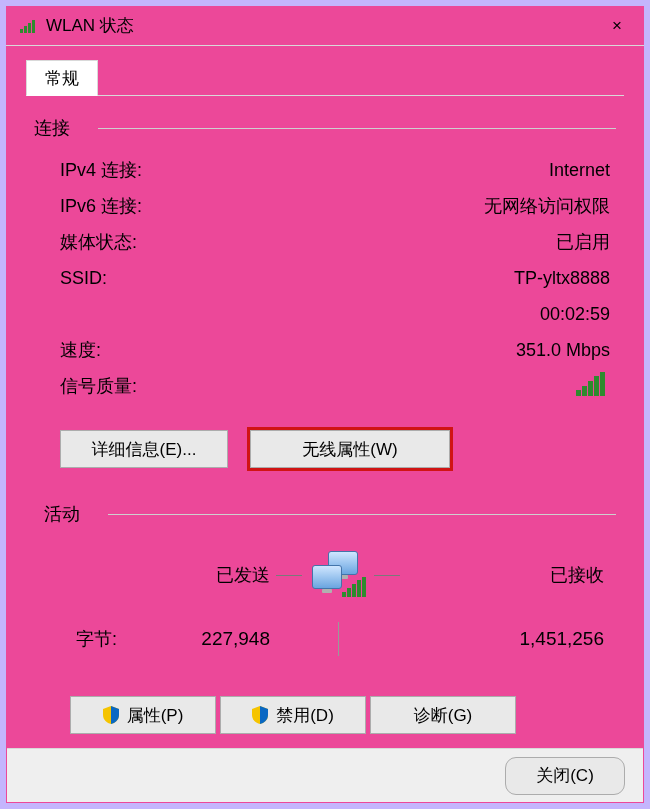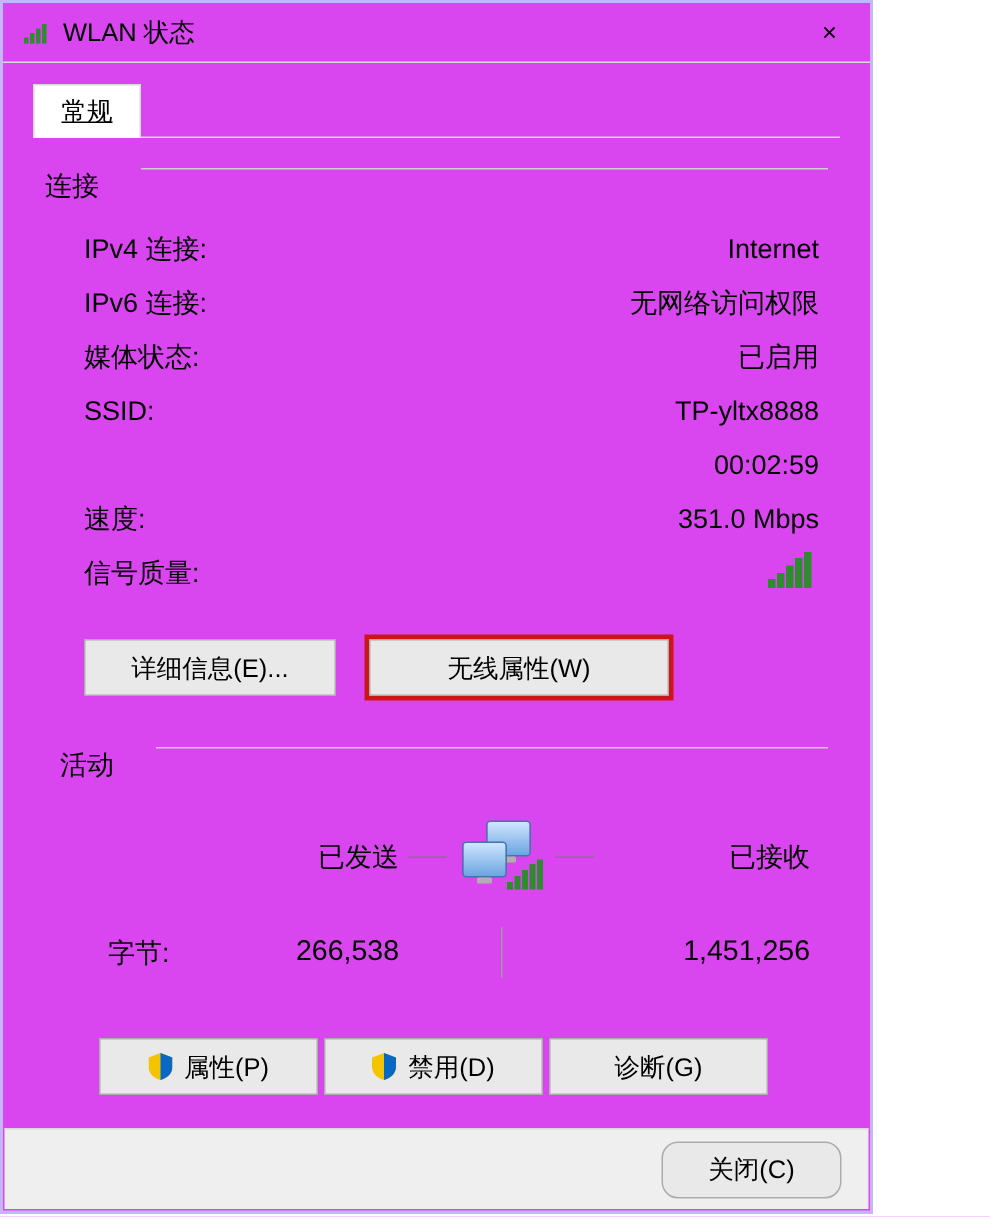--- a/index.html
+++ b/index.html
@@ -5,23 +5,23 @@
   * { box-sizing: border-box; }
   html, body {
     margin: 0; padding: 0;
     width: 660px; height: 811px;
     font-family: "Microsoft YaHei", "Segoe UI", Tahoma, sans-serif;
     font-size: 16px;
     background: #fff;
     color: #000;
   }
   .window {
-    width: 582px; height: 809px;
-    border: 2px solid #c4b5fd;
-    background: #d946ef;
+    width: 650px; height: 809px;
+    border: 6px solid #c4b5fd;
+    background: #ec4899;
     position: relative;
   }
   
   .titlebar {
     height: 40px;
     display: flex;
     align-items: center;
     padding: 0 4px 0 14px;
     border-bottom: 1px solid #d9d9d9;
   }
@@ -59,39 +59,38 @@
   
   .content {
     padding: 14px 20px 0 20px;
   }
   
   .tab-strip {
     height: 36px;
     border-bottom: 1px solid #d9d9d9;
     display: flex;
     align-items: flex-end;
-    text-decoration: underline;
   }
   .tab {
     height: 36px;
     padding: 0 18px;
     display: flex; align-items: center;
     border: 1px solid #d9d9d9;
     border-bottom: 1px solid #fff;
     background: #fff;
     position: relative; top: 1px;
     font-size: 17px;
   }
   .tab-page {
     padding: 20px 8px 26px 8px;
   }
 
   
   .section-head {
-    display: flex; 
+    display: flex; align-items: center;
     gap: 28px;
     margin-bottom: 12px;
     font-size: 18px;
   }
   .section-head hr {
     flex: 1; border: none; border-top: 1px solid #cfcfcf; margin: 0;
   }
 
   
   .kv {
@@ -298,21 +297,21 @@
                   <span></span>
                 </div>
             </div>
             <div class="dash"></div>
           </div>
           <div class="recv lbl">已接收</div>
         </div>
 
         <div class="act-row data">
           <div class="bytes-label">字节:</div>
-          <div class="sent" style="flex:0 0 120px">266,538</div>
+          <div class="sent" style="flex:0 0 120px">227,948</div>
           <div class="mid">
               <div class="vline"></div>
             </div>
           <div class="recv">1,451,256</div>
         </div>
 
         <div class="btn-row three">
           <div class="btn">
             <svg class="shield" viewBox="0 0 16 18">
               <path d="M8 0 L16 3 V9 C16 14 12 17 8 18 C4 17 0 14 0 9 V3 Z" fill="#f5c400"></path>

